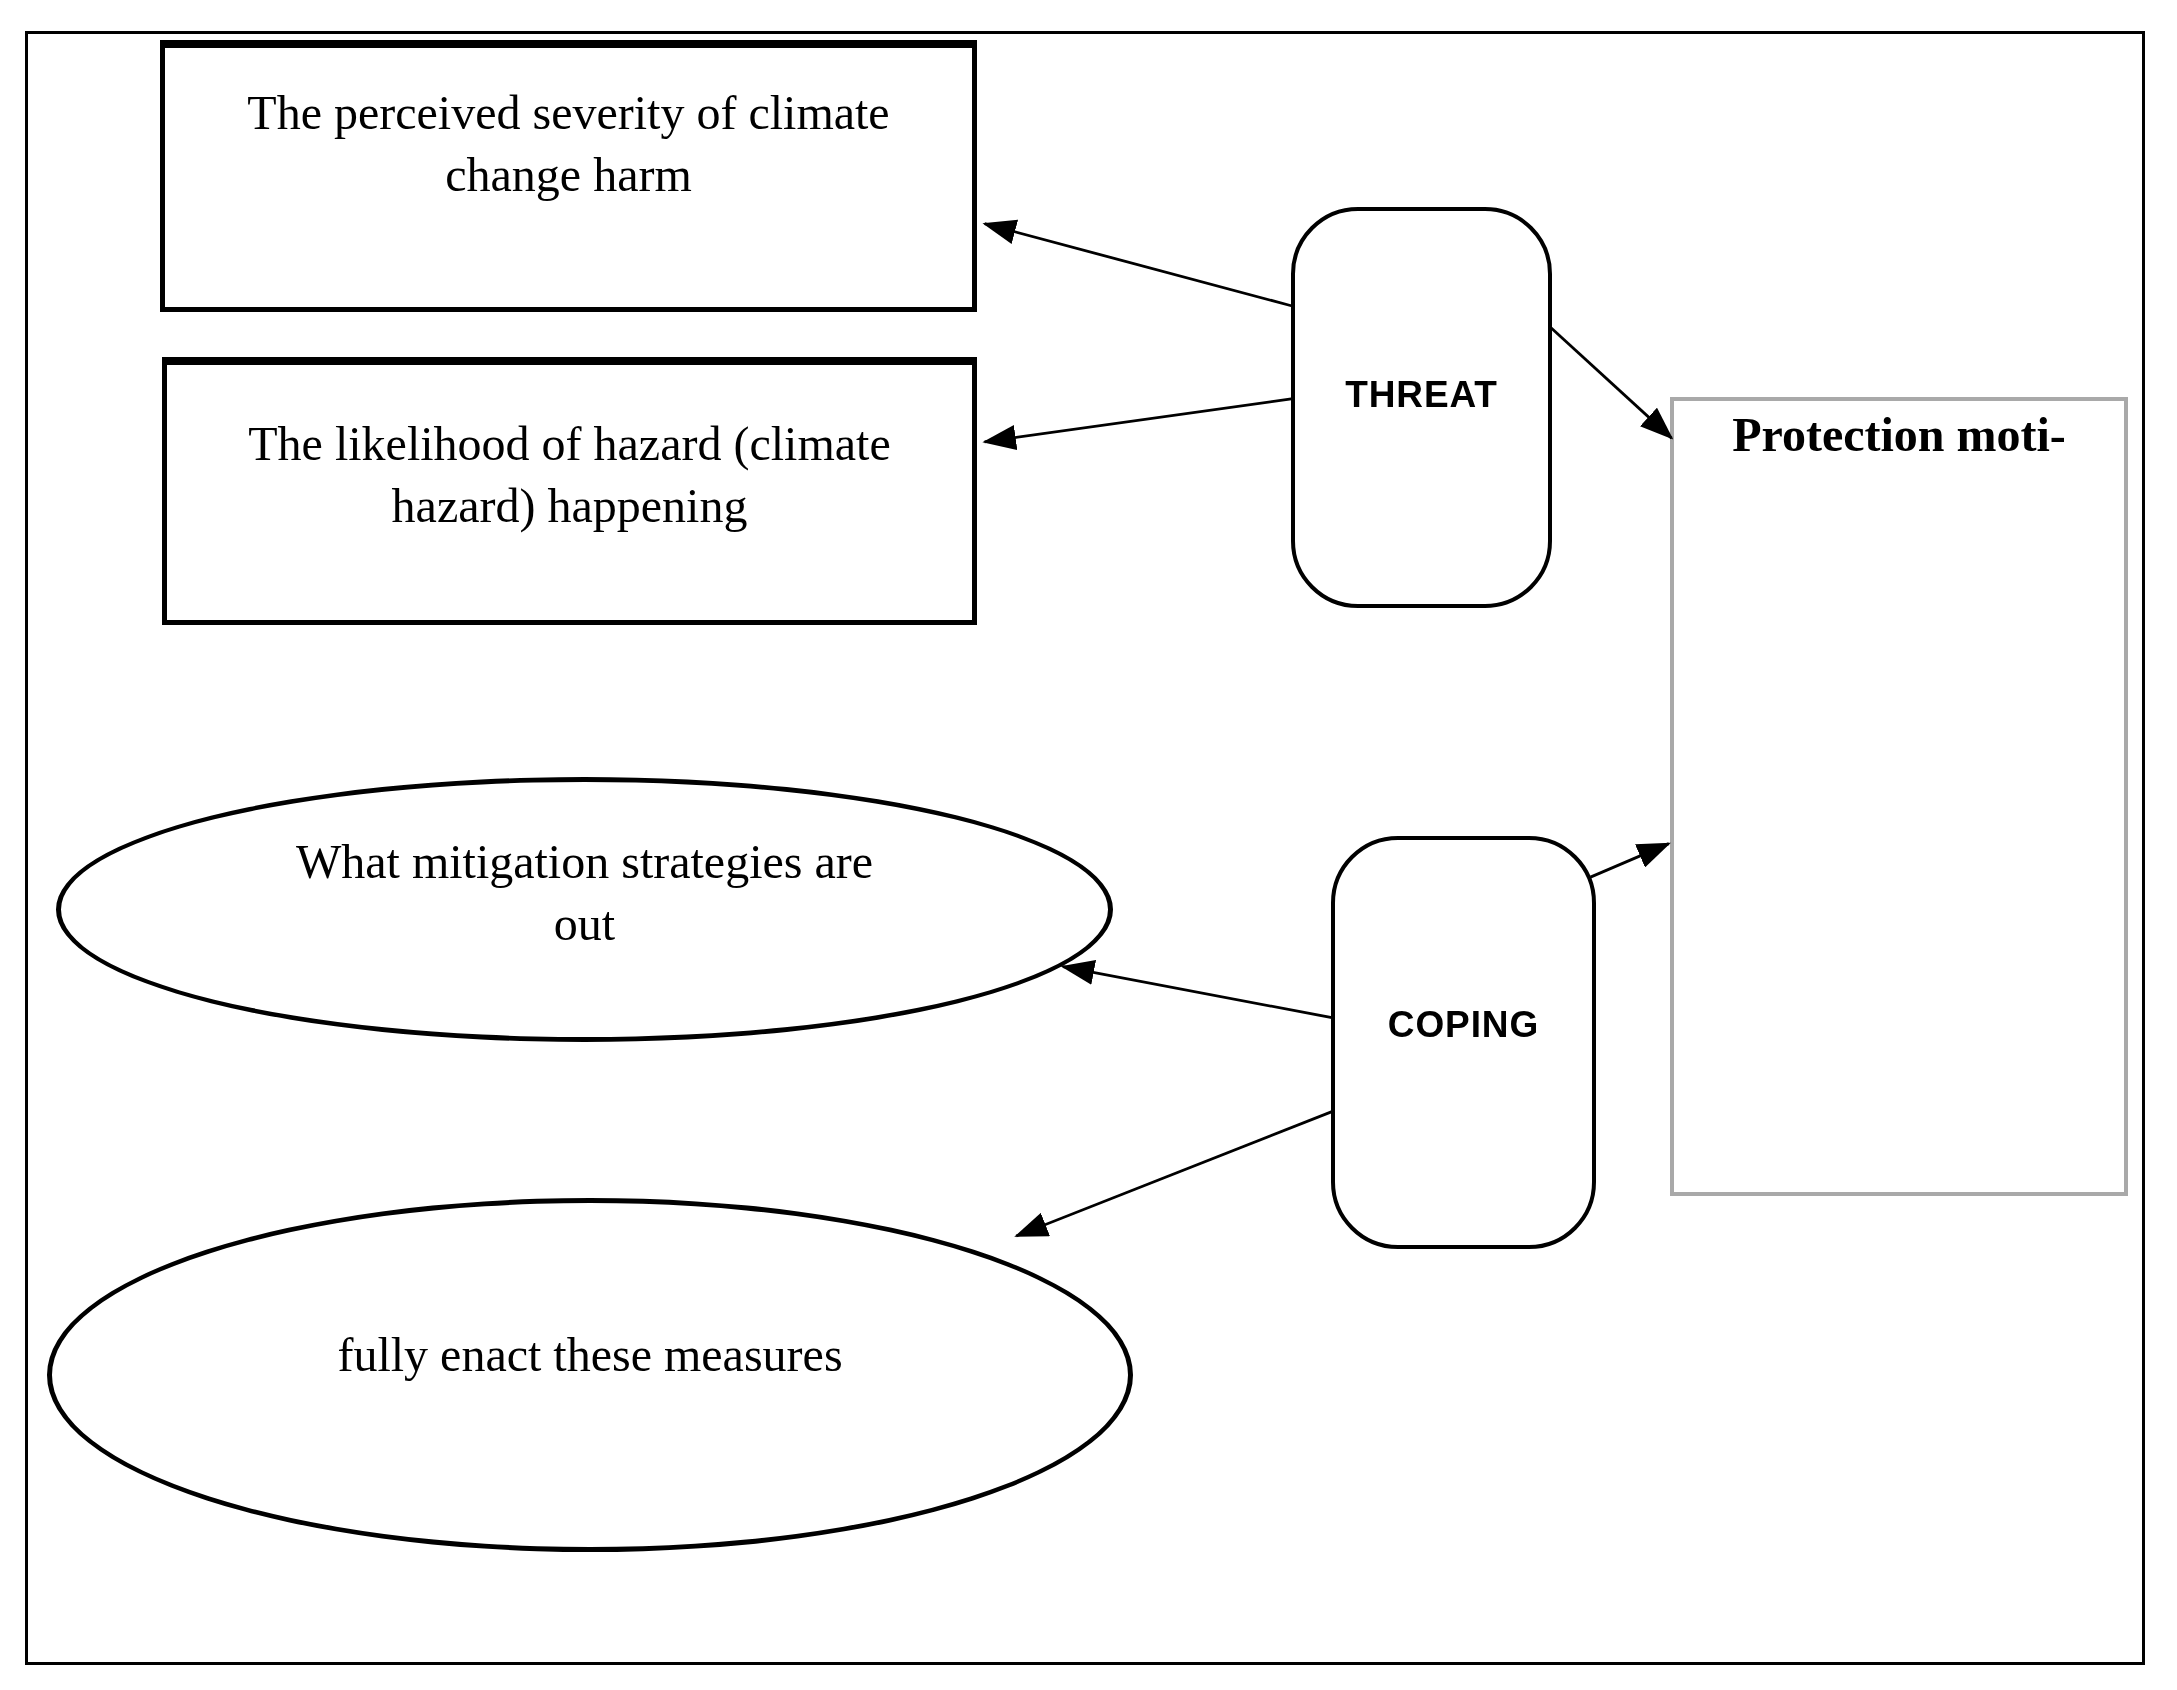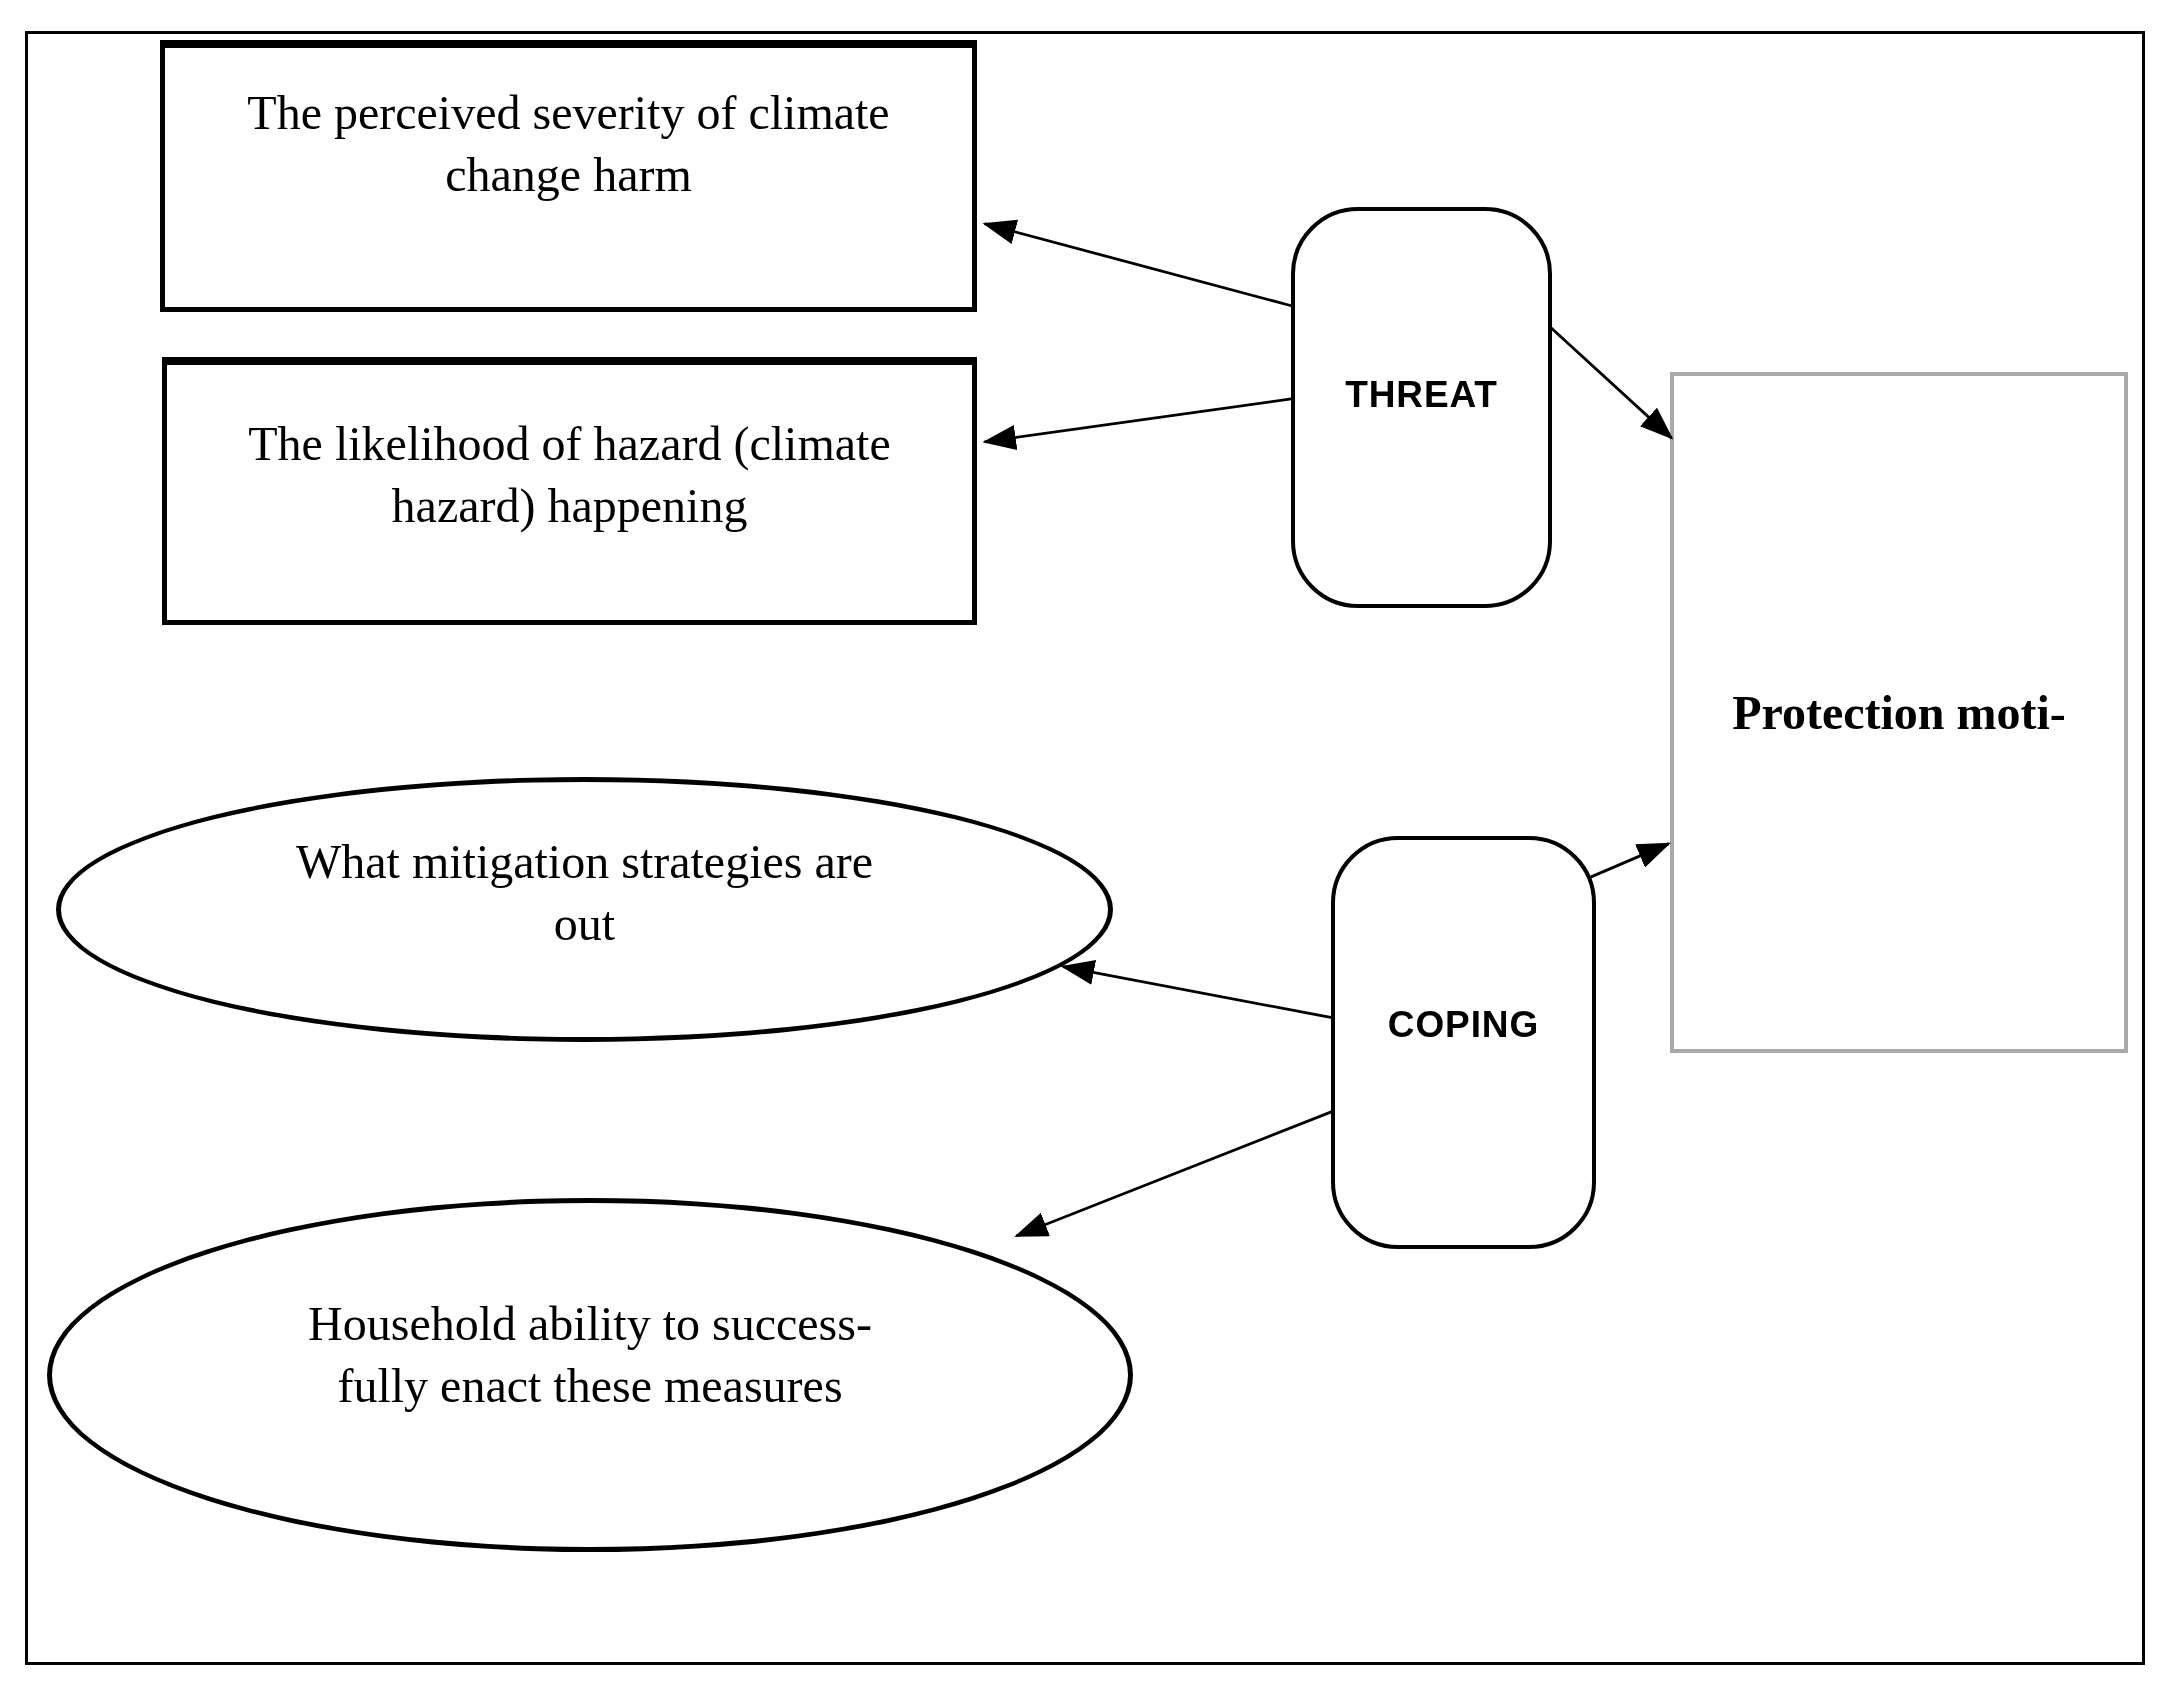--- a/index.html
+++ b/index.html
@@ -48,24 +48,24 @@
     font-weight: bold;
     font-size: 37px;
     letter-spacing: 0.9px;
   }
   #box-threat { left: 1291px; top: 207px; width: 261px; height: 401px; }
   #box-threat .lbl  { transform: translateY(-13px); }
   #box-coping { left: 1331px; top: 836px; width: 265px; height: 413px; }
   #box-coping .lbl  { transform: translateY(-17.7px); }
 
   #box-protection {
-    left: 1670px; top: 372px; width: 458px; height: 681px;
+    left: 1670px; top: 397px; width: 458px; height: 799px;
     border: 4.7px solid #a9a9a9;
     display: flex;
-    align-items: center;
+    align-items: flex-start;
     justify-content: center;
   }
   #box-protection .txt {
     text-align: center;
     font-weight: bold;
     font-size: 48px;
     line-height: 67px;
   }
 
   .ellipse {
@@ -130,21 +130,20 @@
 
   <div class="node ellipse" id="ellipse-mitigation">
     <div class="txt">
       <div>What mitigation strategies are</div>
       <div>out</div>
     </div>
   </div>
 
   <div class="node ellipse" id="ellipse-household">
     <div class="txt">
-      <div>Household ability to success-</div>
       <div>fully enact these measures</div>
     </div>
   </div>
 
   <svg id="arrow-layer" viewBox="0 0 2336 1813" xmlns="http://www.w3.org/2000/svg">
     <defs>
       <marker id="ah" viewBox="0 0 12 9" refX="11.2" refY="4.5" markerWidth="36" markerHeight="27" markerUnits="userSpaceOnUse" orient="auto">
         <path d="M0,0 L12,4.5 L0,9 Z" fill="#000000"></path>
       </marker>
     </defs>

